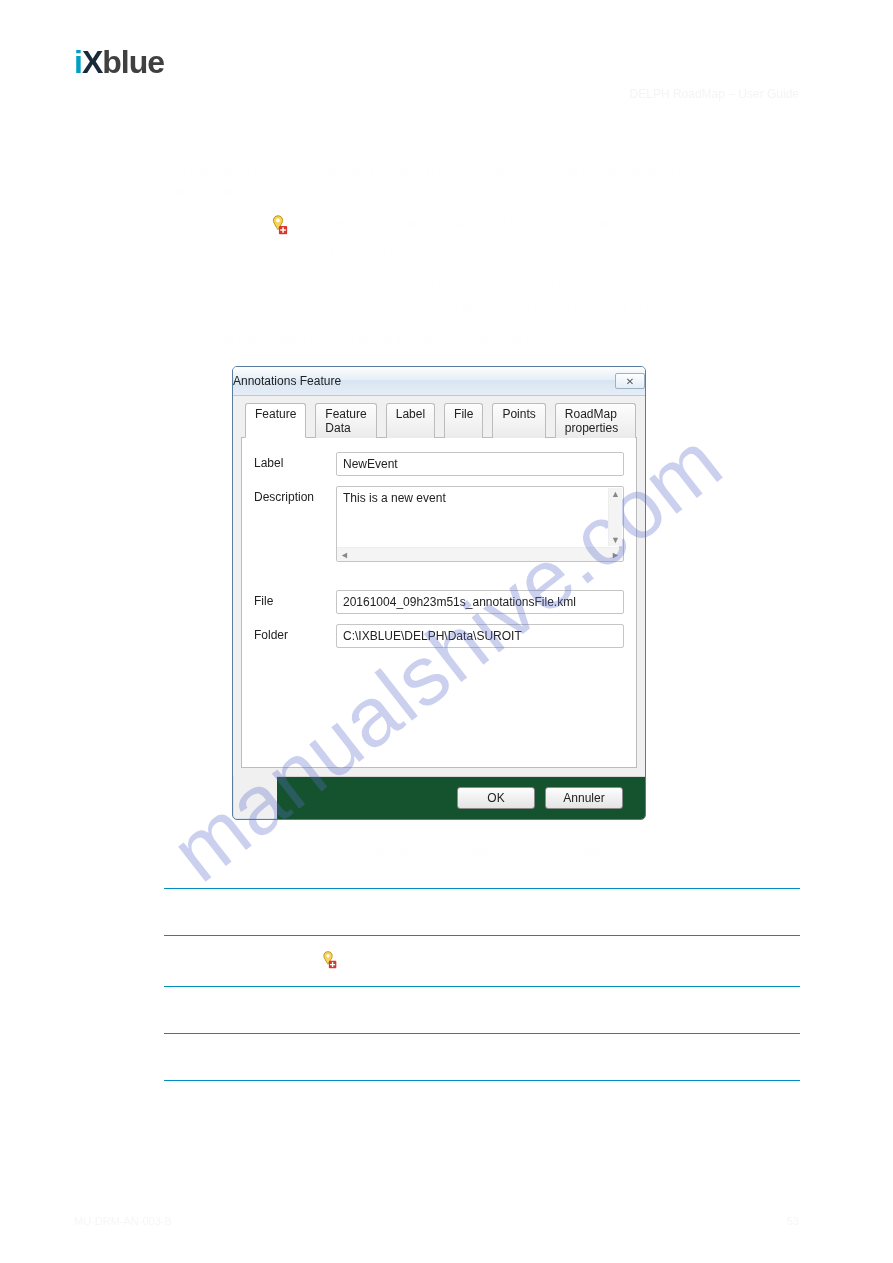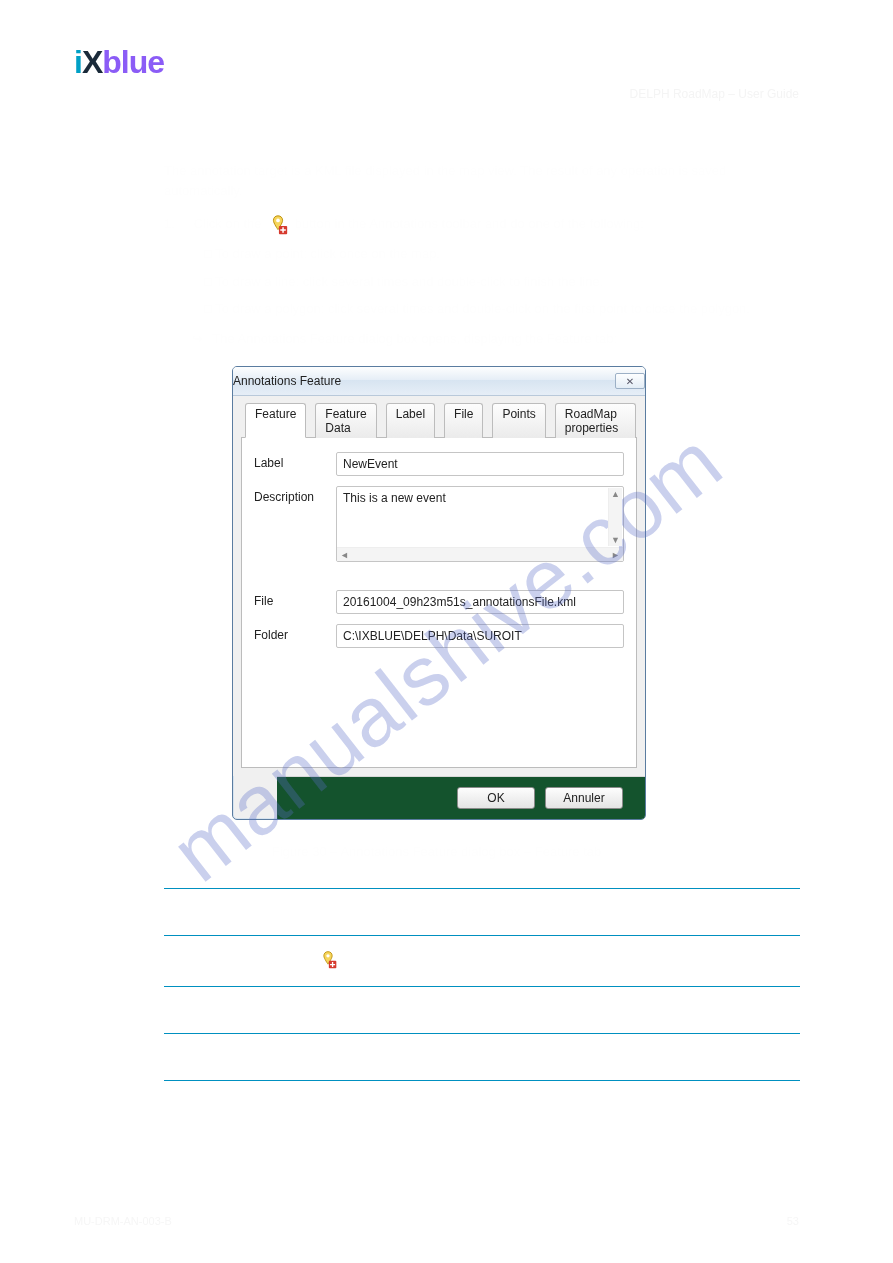--- a/index.html
+++ b/index.html
@@ -18,21 +18,21 @@
   }
   .logo {
     font-size: 32px;
     font-weight: 700;
     color: #1a2a3a;
     letter-spacing: -1px;
     margin: 0 0 6px 0;
   }
   .logo .dot { color: #00a0c6; }
   .logo .x  { text-transform: none; }
-  .logo .blue { color: #8b5cf6; }
+  .logo .blue { color: #404040; }
   .doc-title {
     font-size: 12px;
     color: #f4f4f4;
     margin: 0;
     text-align: right;
   }
 
   .body-block { margin-top: 60px; }
   .body-text, .steps li, .figure-caption, .table-like td {
     font-size: 13px;

